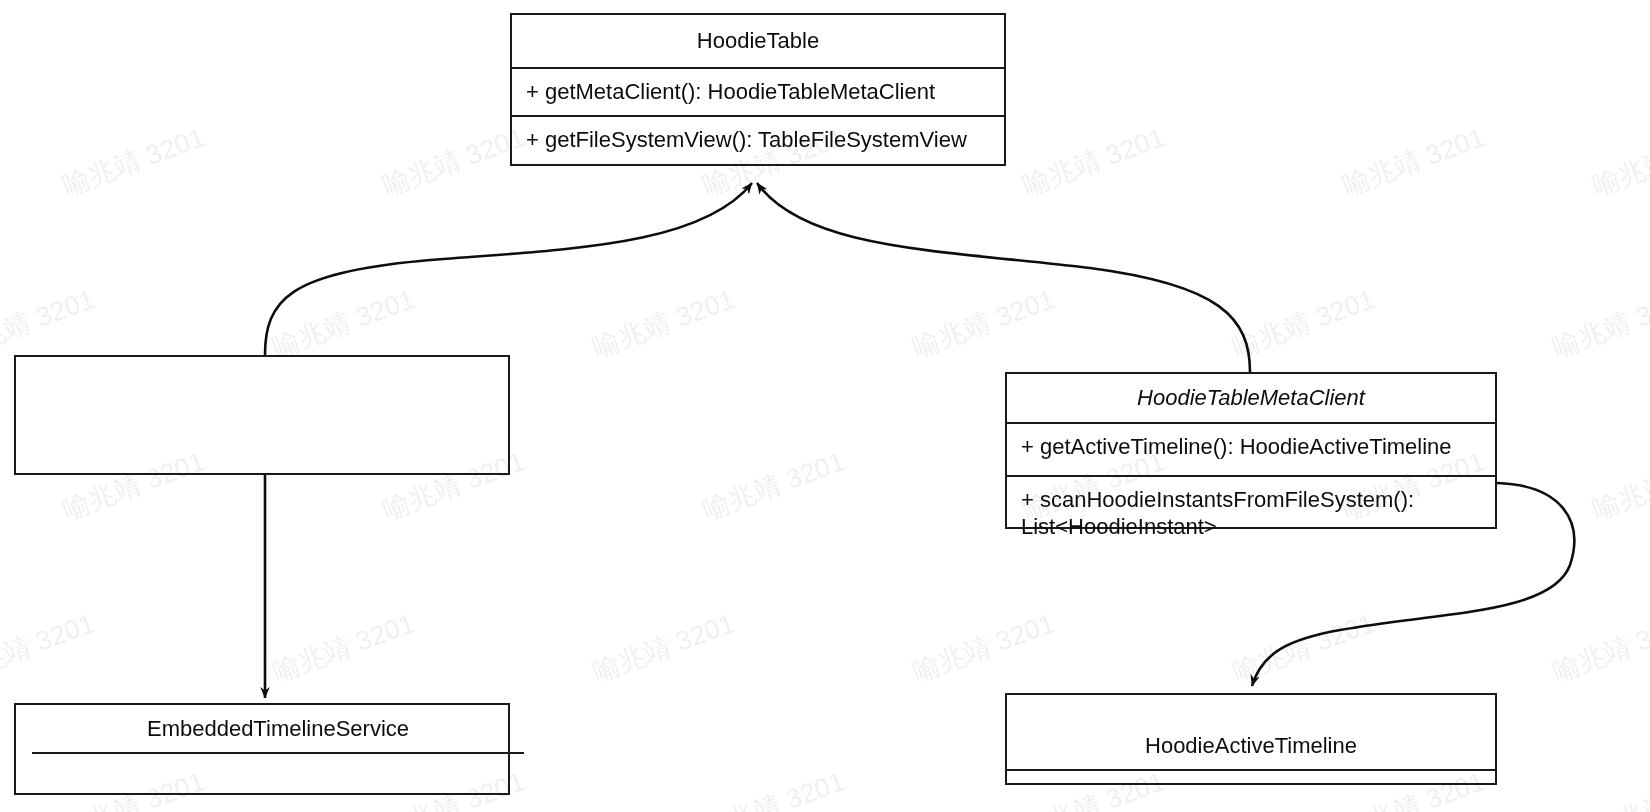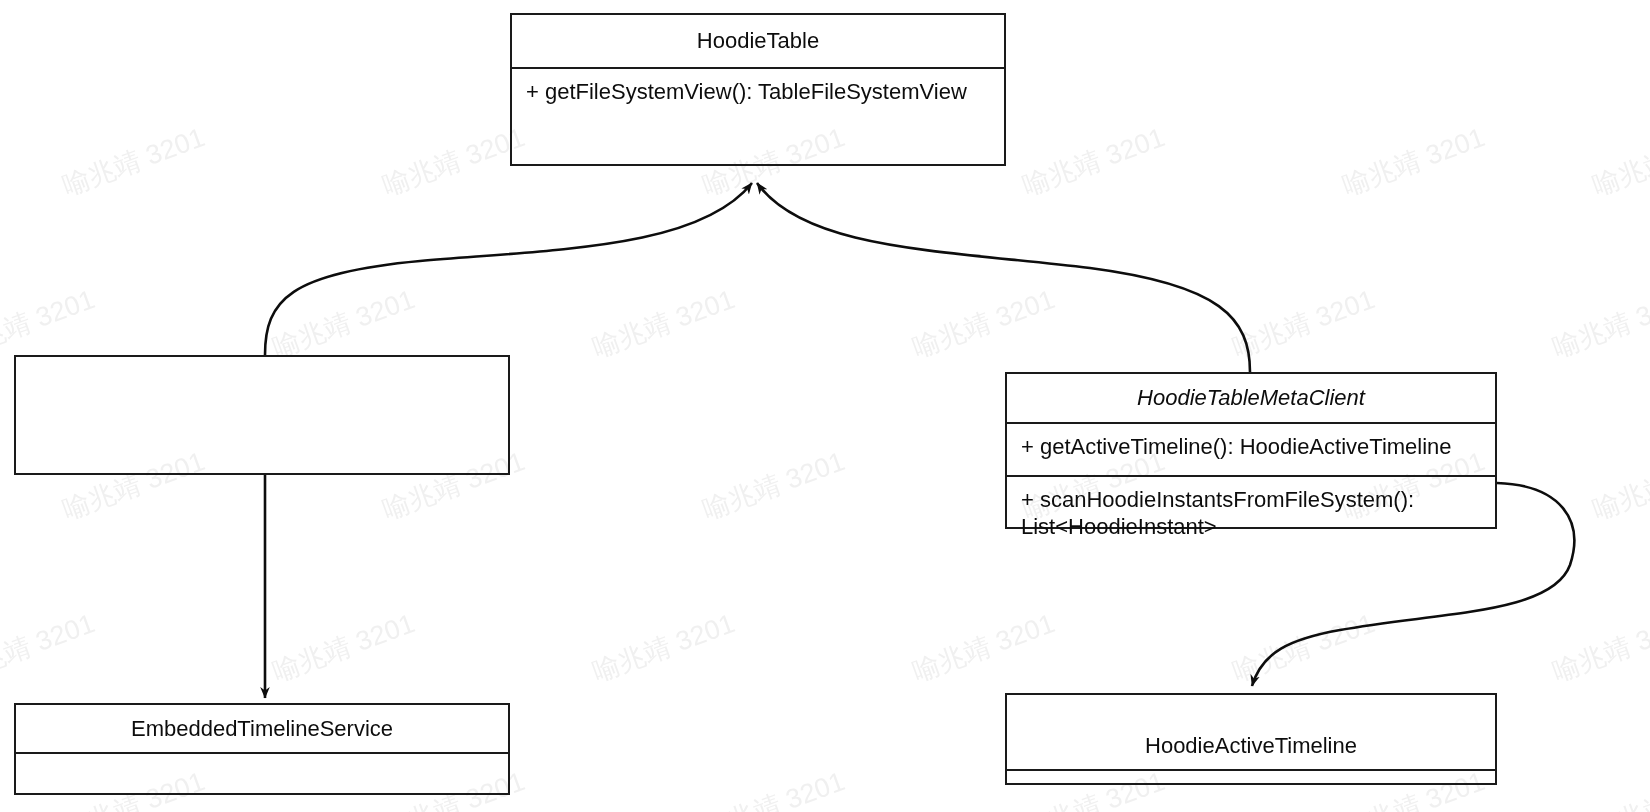--- a/index.html
+++ b/index.html
@@ -131,36 +131,37 @@
 
     <path d="M 1250,372 C 1250,318 1220,285 1090,268 C 940,250 805,250 757,183" fill="none" stroke="#0d0d0d" stroke-width="2.6" marker-end="url(#arrowOpen)"></path>
 
     <path d="M 265,475 L 265,698" fill="none" stroke="#0d0d0d" stroke-width="2.6" marker-end="url(#arrowOpen)"></path>
 
     <path d="M 1497,483 C 1560,485 1585,520 1570,565 C 1552,614 1440,612 1340,630 C 1290,639 1262,652 1252,686" fill="none" stroke="#0d0d0d" stroke-width="2.6" marker-end="url(#arrowOpen)"></path>
   </svg>
 
   <div class="uml-class" style="left:510px; top:13px; width:496px; height:153px;">
     <div class="uml-name" style="height:54px;">HoodieTable</div>
+    <div class="uml-compartment divided" style="height:48px;">+ getMetaClient(): HoodieTableMetaClient</div>
     <div class="uml-compartment" style="height:61px;">+ getFileSystemView(): TableFileSystemView</div>
   </div>
 
   <div class="uml-class" style="left:14px; top:355px; width:496px; height:120px;">
     <div class="uml-compartment empty" style="height:68px;"></div>
   </div>
 
   <div class="uml-class" style="left:1005px; top:372px; width:492px; height:157px;">
     <div class="uml-name" style="height:50px;font-style:italic;">HoodieTableMetaClient</div>
     <div class="uml-compartment divided" style="height:53px;">+ getActiveTimeline(): HoodieActiveTimeline</div>
     <div class="uml-compartment" style="height:54px;">+ scanHoodieInstantsFromFileSystem():
 List&lt;HoodieInstant&gt;</div>
   </div>
 
   <div class="uml-class" style="left:14px; top:703px; width:496px; height:92px;">
-    <div class="uml-name" style="height:49px;">EmbeddedTimelineService</div>
+    <div class="uml-name" style="height:49px;margin-left:16px;">EmbeddedTimelineService</div>
     <div class="uml-compartment empty" style="height:39px;"></div>
   </div>
 
   <div class="uml-class" style="left:1005px; top:693px; width:492px; height:92px;">
     <div class="uml-name" style="height:49px;margin-top:27px;">HoodieActiveTimeline</div>
     <div class="uml-compartment empty" style="height:39px;"></div>
   </div>
 
 </div>
 

